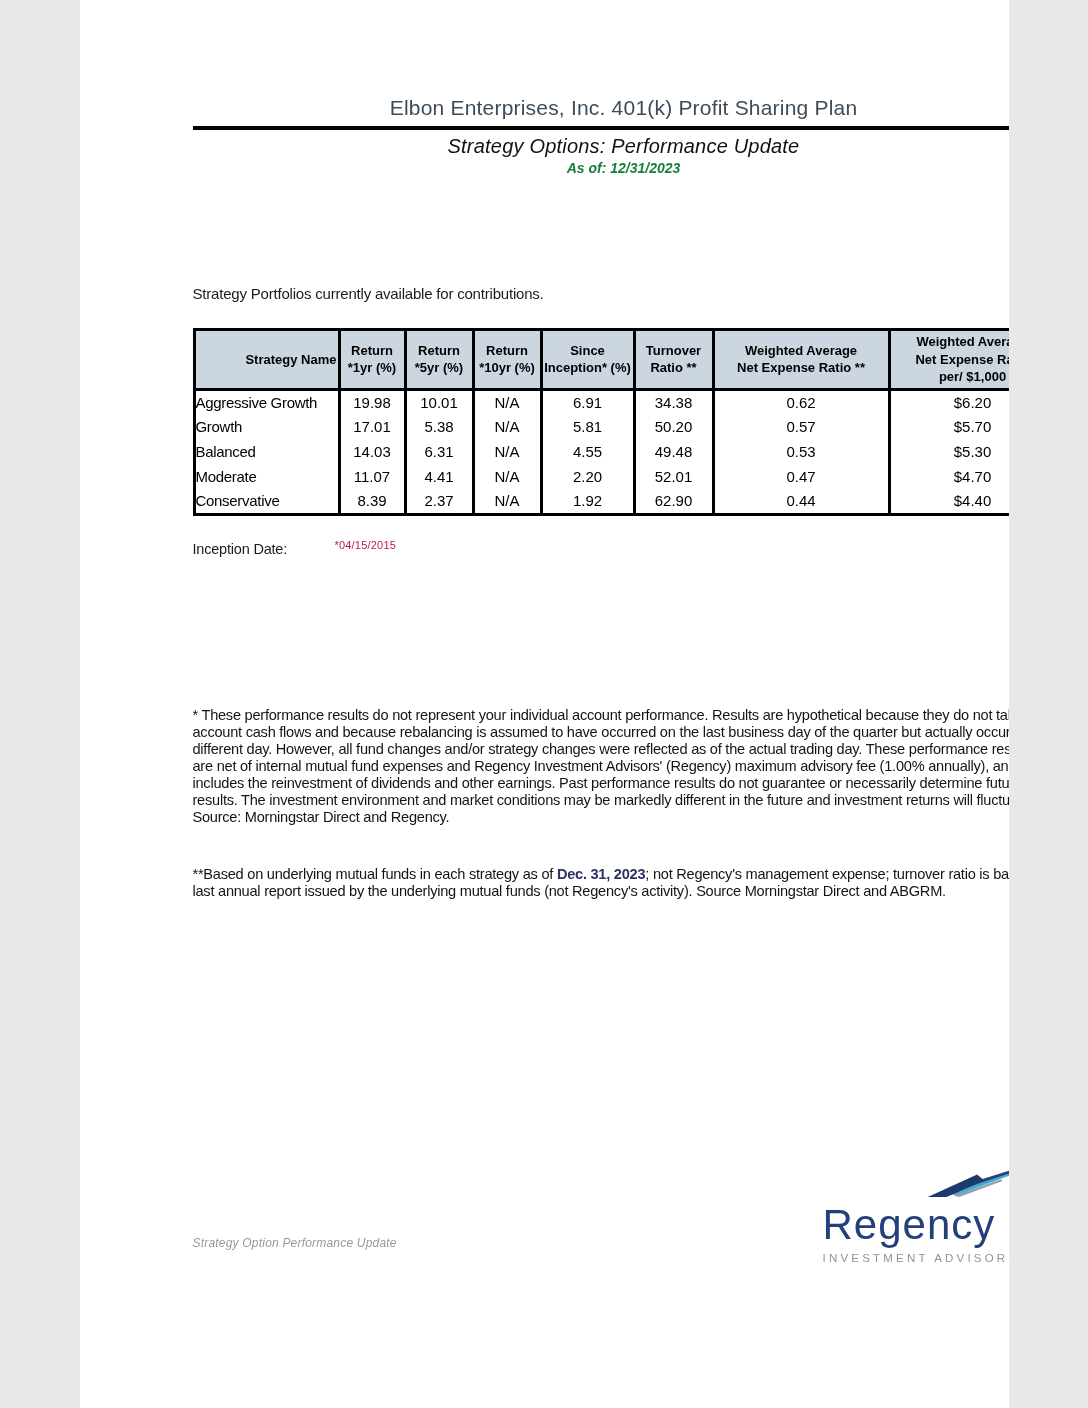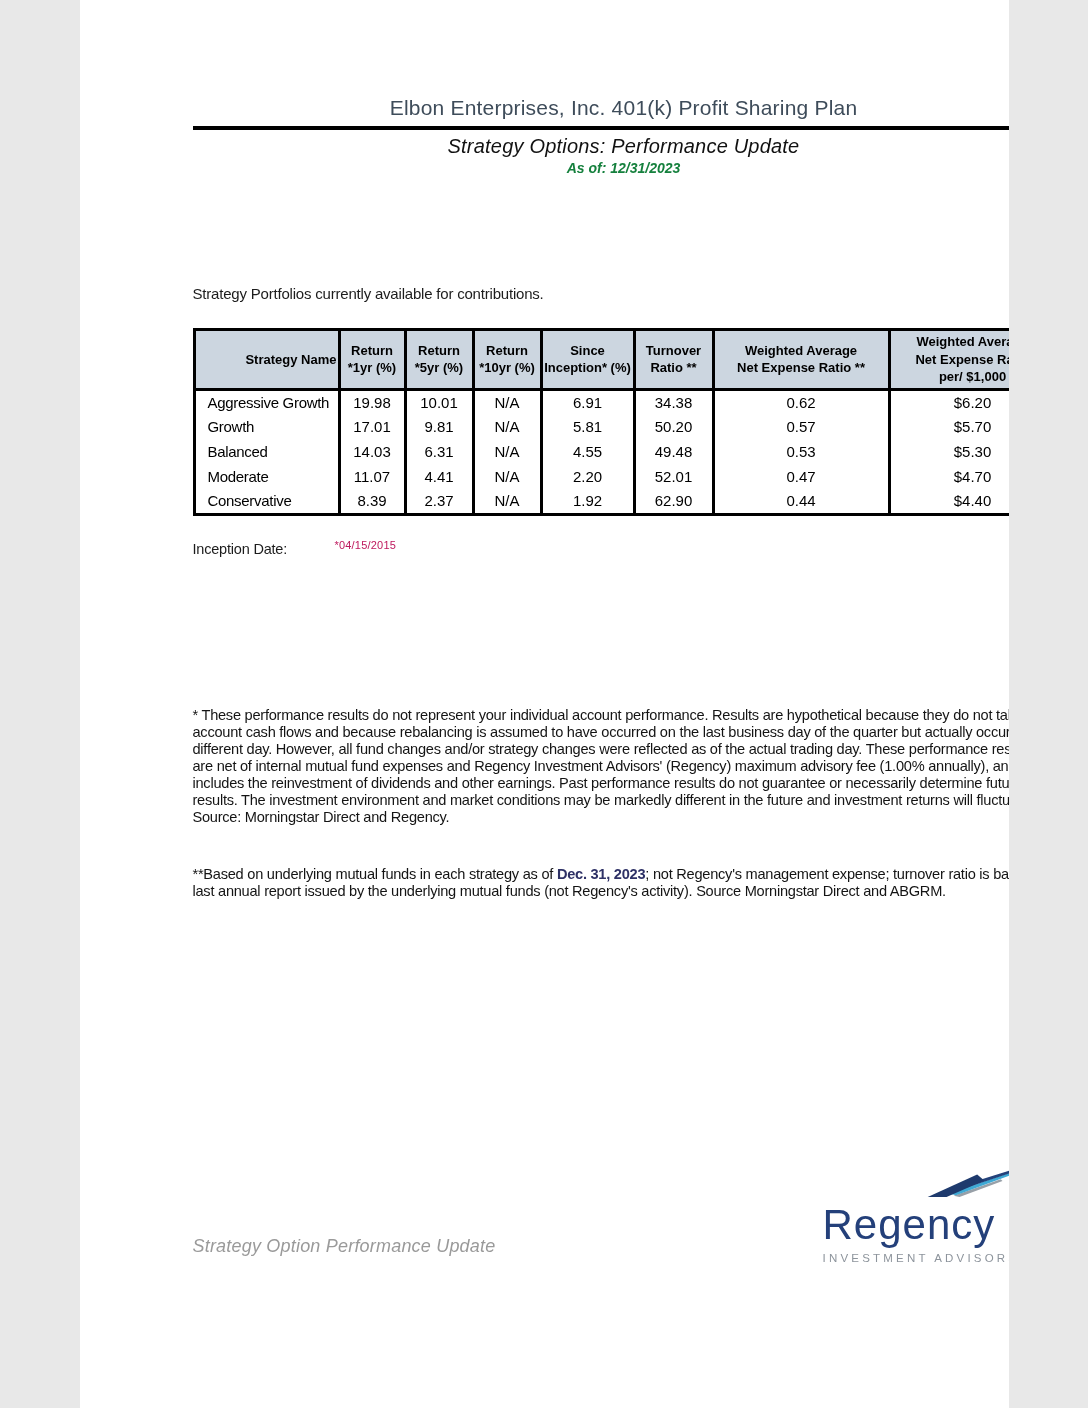--- a/index.html
+++ b/index.html
@@ -71,21 +71,21 @@
   table.perf th.col-name { text-align: right; padding-left: 4px; }
   table.perf td {
     font-size: 15px;
     text-align: center;
     vertical-align: middle;
     height: 25px;
     color: #000;
   }
   table.perf td.cell-name {
     text-align: left;
-    padding-left: 12px;
+    padding-left: 0;
     letter-spacing: -0.3px;
   }
 
   
   .inception { top: 541px; font-size: 14.5px; }
   .inception .label { letter-spacing: -0.2px; }
   .inception .value {
     position: absolute; left: 142px; top: -2px;
     font-size: 11px; color: #be185d; letter-spacing: 0.2px;
   }
@@ -123,21 +123,21 @@
     font-size: 11.5px;
     color: #8d949c;
     letter-spacing: 3.2px;
     margin-top: 6px;
     white-space: nowrap;
   }
 
   
   .page-footer {
     top: 1236px;
-    font-size: 18px;
+    font-size: 12px;
     font-style: italic;
     color: #9a9a9a;
     letter-spacing: 0.2px;
   }
 </style>
 </head>
 <body>
 
 <div class="page">
 
@@ -189,21 +189,21 @@
           <td>10.01</td>
           <td>N/A</td>
           <td>6.91</td>
           <td>34.38</td>
           <td>0.62</td>
           <td>$6.20</td>
         </tr>
         <tr>
           <td class="cell-name">Growth</td>
           <td>17.01</td>
-          <td>9.81</td>
+          <td>5.38</td>
           <td>N/A</td>
           <td>5.81</td>
           <td>50.20</td>
           <td>0.57</td>
           <td>$5.70</td>
         </tr>
         <tr>
           <td class="cell-name">Balanced</td>
           <td>14.03</td>
           <td>6.31</td>

